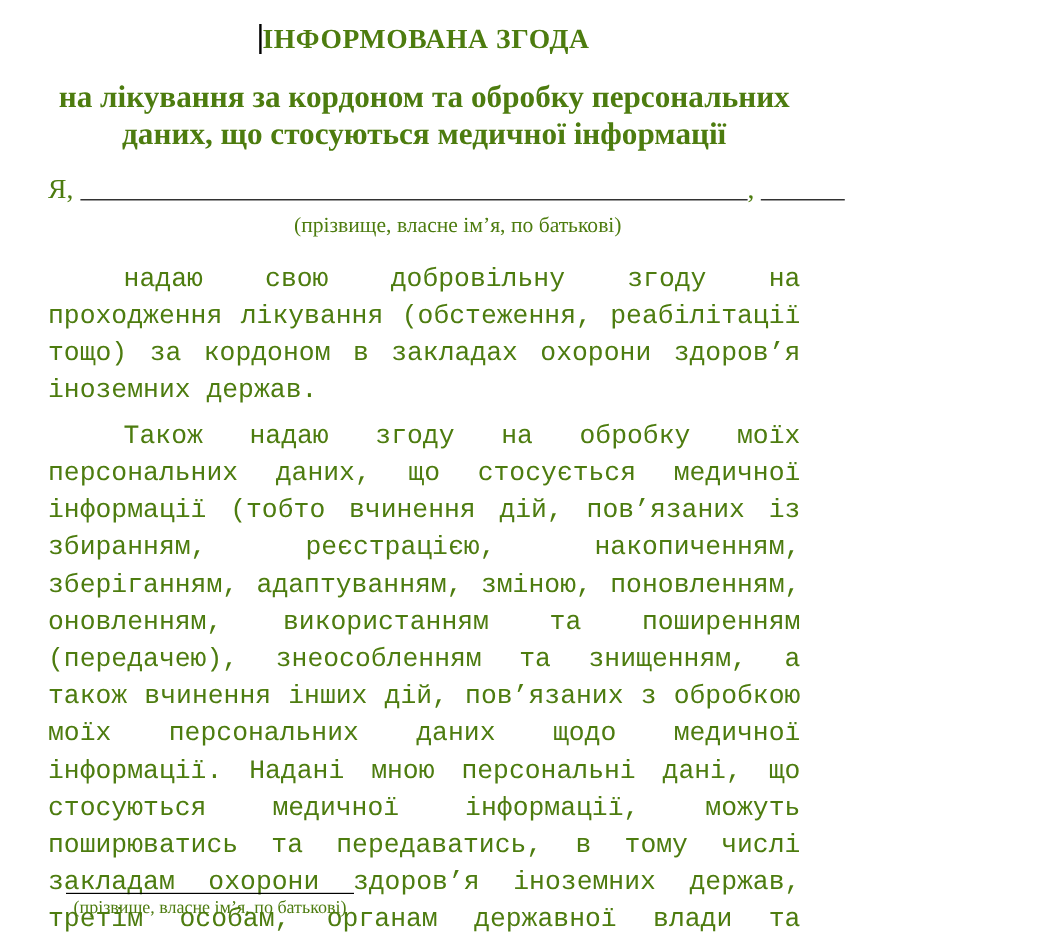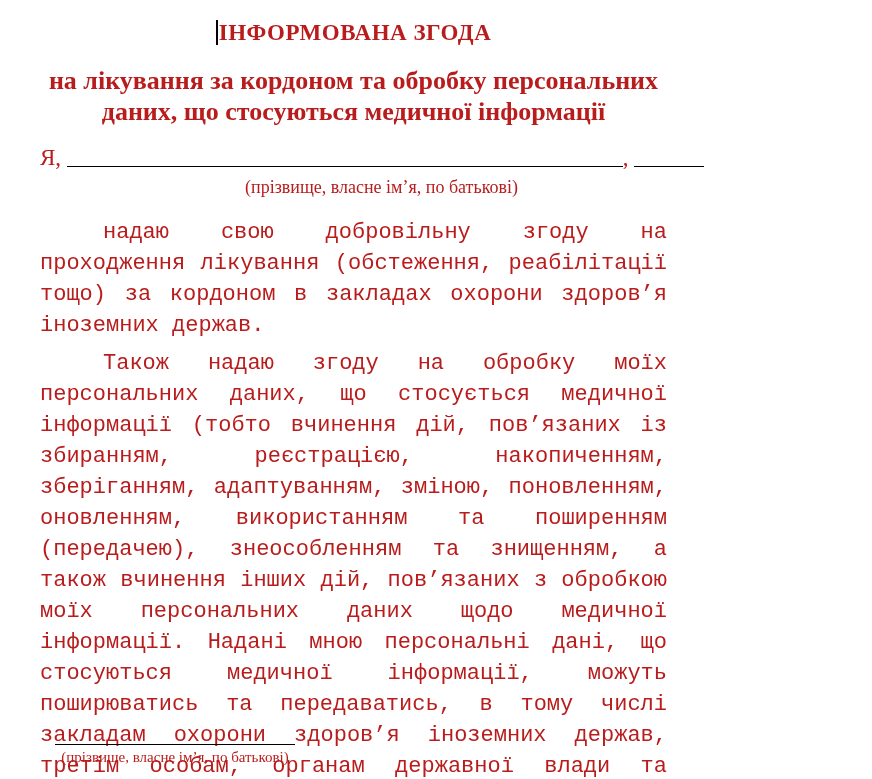--- a/index.html
+++ b/index.html
@@ -7,21 +7,21 @@
     padding: 0;
     background: #ffffff;
   }
   .page {
     position: relative;
     width: 704px;
     height: 779px;
     box-sizing: border-box;
     padding: 16px 37px 0 40px;
     background: #ffffff;
-    color: #b91c1c;
+    color: #4d7c0f;
     font-family: "Liberation Serif", "DejaVu Serif", serif;
     overflow: hidden;
   }
   .doc-title {
     text-align: center;
     font-weight: bold;
     font-size: 23px;
     line-height: 30px;
     margin: 2px 0 0 0;
     letter-spacing: 0.5px;

